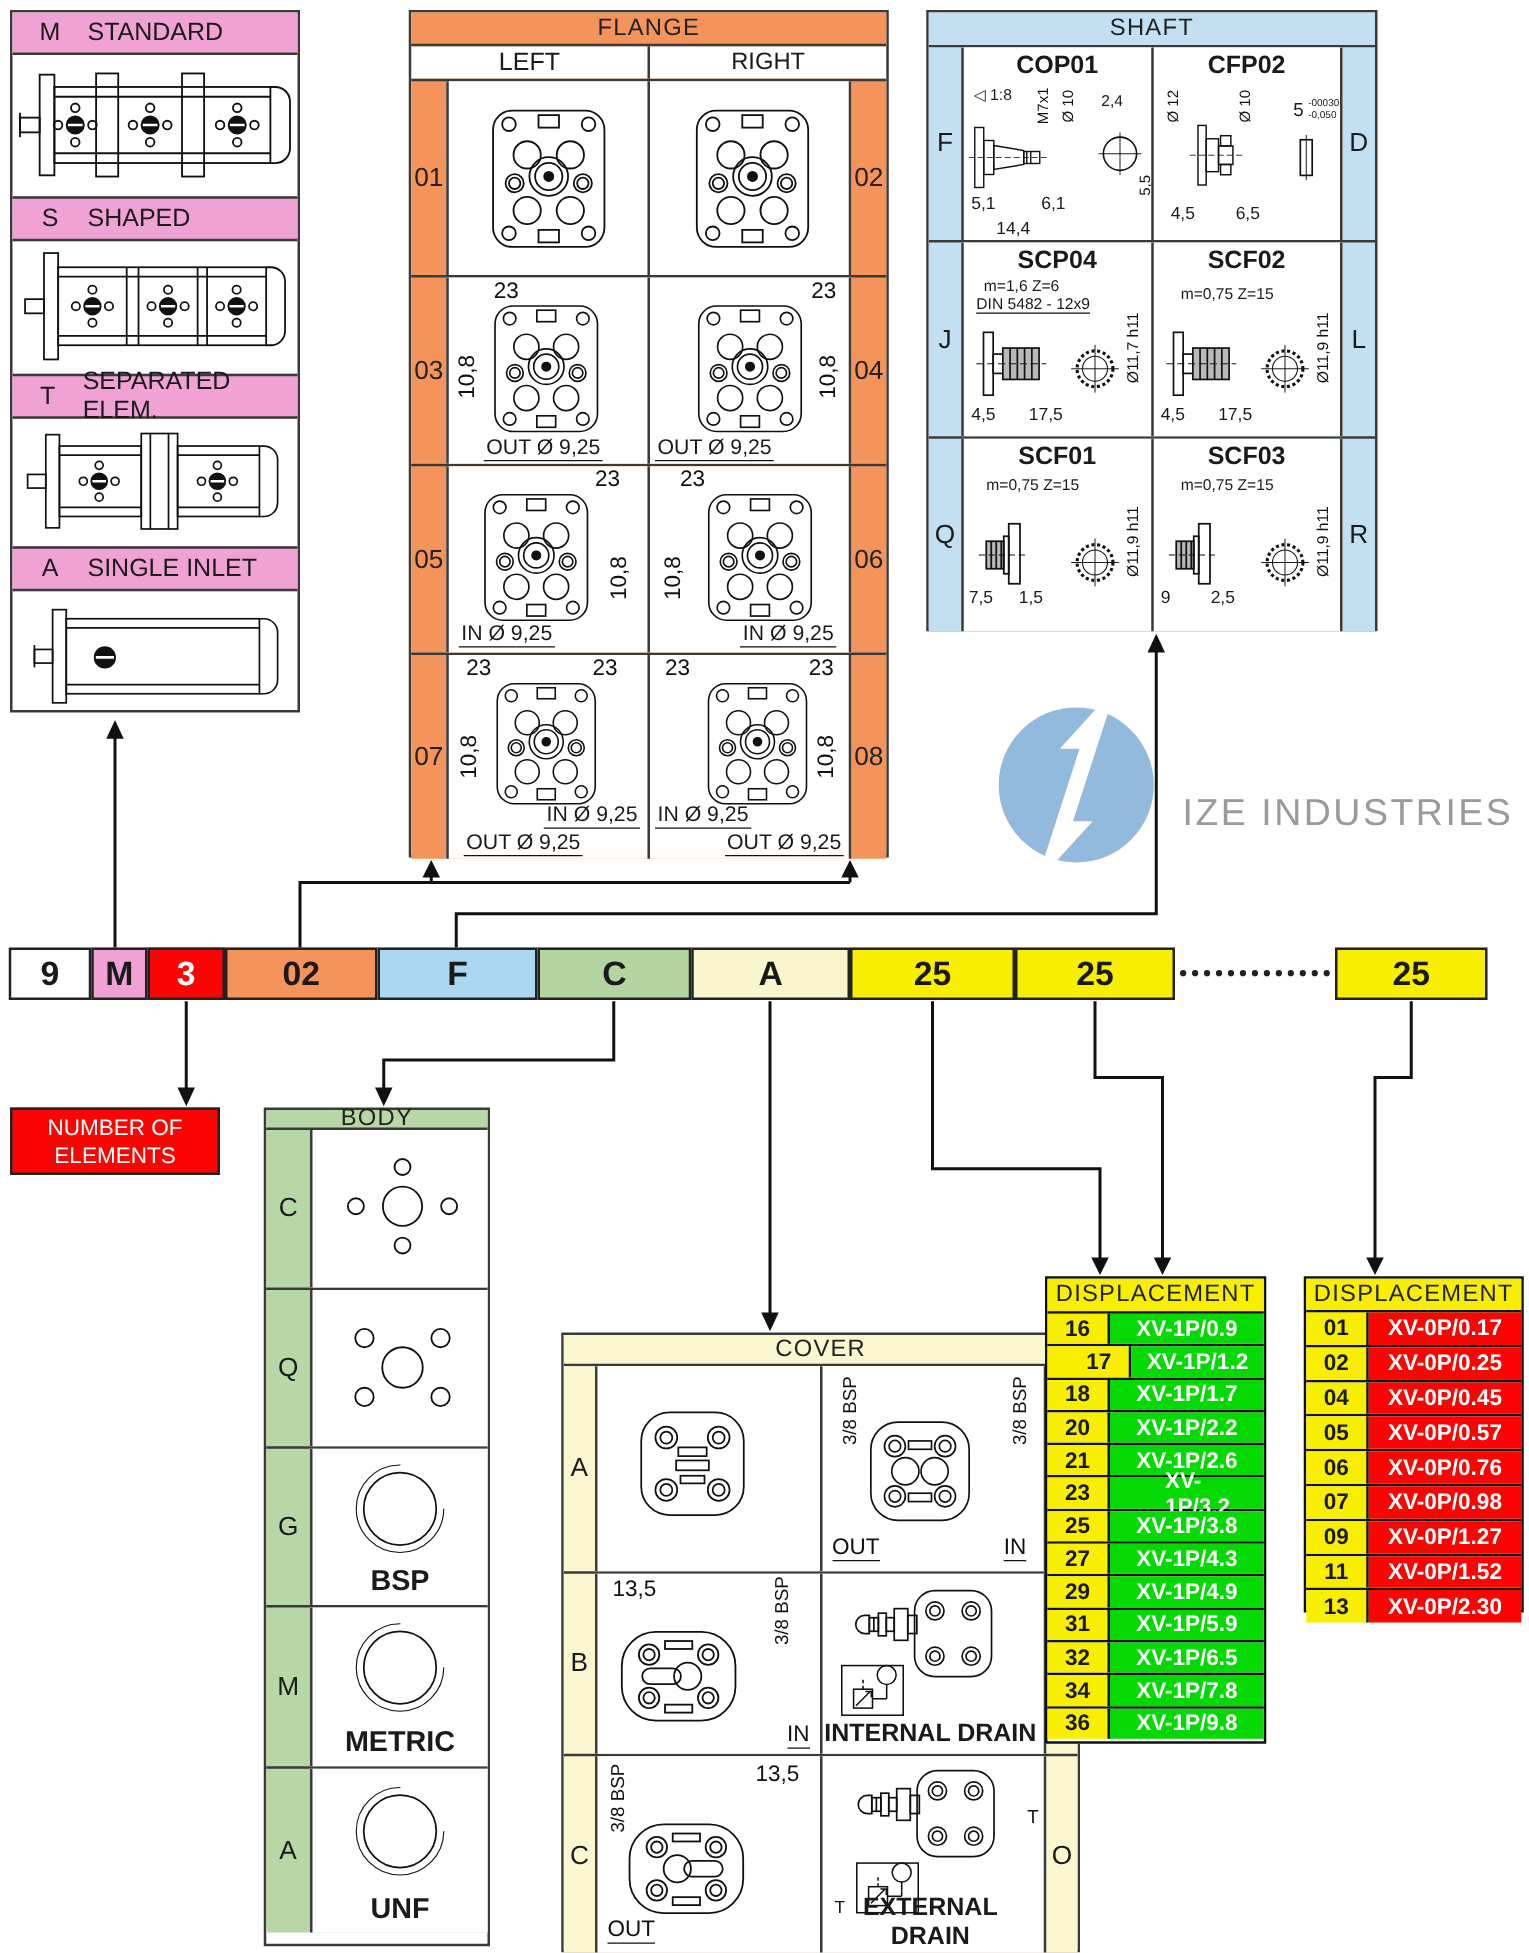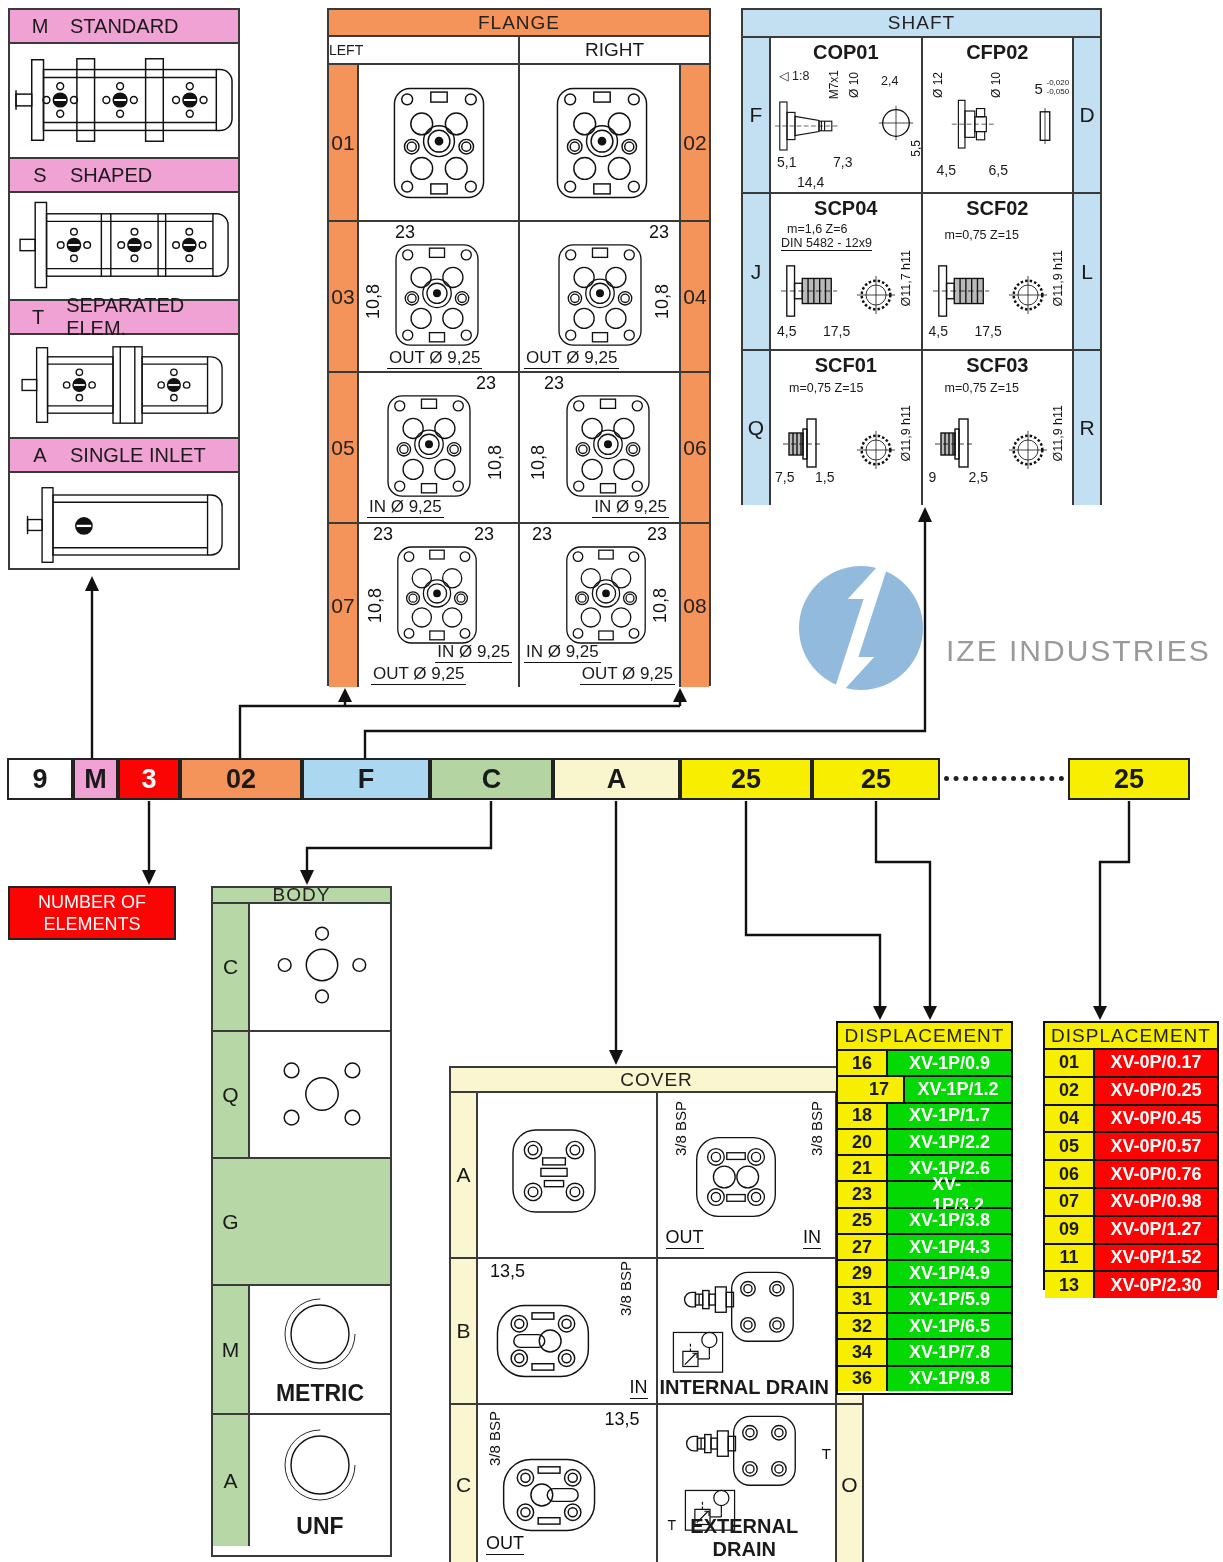--- a/index.html
+++ b/index.html
@@ -320,21 +320,21 @@
   <div class="type-draw" style="flex:1;">
     <svg class="draw" style="left:2px;top:2px;" width="222" height="100" viewBox="0 0 230 110">
         <use href="#pump-a"></use>
       </svg>
   </div>
 </div>
 
 <div class="panel" style="left:327px;top:8px;width:384px;height:678px;">
   <div class="hdr" style="height:27px;background:#f5945a;">FLANGE</div>
   <div style="display:flex;height:26px;border-bottom:0;">
-    <div style="flex:1;text-align:left;font-size:14px;line-height:26px;">LEFT</div>
+    <div style="flex:1;text-align:center;font-size:20px;line-height:26px;">LEFT</div>
     <div style="flex:1;text-align:center;font-size:19px;line-height:26px;border-left:2px solid #3a3a3a;">RIGHT</div>
   </div>
 
   <div class="f-row" style="height:157px;background:#f5945a;">
     <div class="f-side">01</div>
     <div class="f-cell lft">
       <svg class="draw" style="left:30px;top:14px;" width="100" height="128" viewBox="0 0 110 130">
           <use href="#flange-face"></use>
         </svg>
     </div>
@@ -426,29 +426,29 @@
       <span class="vdim" style="left:76px;top:34px;font-size:12px;">Ø 10</span>
       <span class="spec" style="left:110px;top:36px;">2,4</span>
       <svg class="draw" style="left:4px;top:56px;" width="96" height="64" viewBox="0 0 120 70">
           <use href="#shaft-cop01"></use>
         </svg>
       <svg class="draw" style="left:106px;top:66px;" width="38" height="38" viewBox="0 0 40 40">
           <use href="#xsec-circle"></use>
         </svg>
       <span class="vdim" style="left:138px;top:102px;font-size:12px;">5,5</span>
       <span class="spec" style="left:6px;bottom:22px;font-size:14px;">5,1</span>
-      <span class="spec" style="left:62px;bottom:22px;font-size:14px;">7,3</span>
+      <span class="spec" style="left:62px;bottom:22px;font-size:14px;">6,1</span>
       <span class="spec" style="left:26px;bottom:2px;font-size:14px;">14,4</span>
     </div>
     <div class="s-cell last">
       <div class="s-name">CFP02</div>
       <span class="vdim" style="left:8px;top:34px;font-size:12px;">Ø 12</span>
       <span class="vdim" style="left:66px;top:34px;font-size:12px;">Ø 10</span>
       <span class="spec" style="left:112px;top:42px;font-size:15px;">5</span>
-      <span class="spec" style="left:124px;top:40px;font-size:8px;">-0,020</span>
+      <span class="spec" style="left:124px;top:40px;font-size:8px;">-00030</span>
       <span class="spec" style="left:124px;top:49px;font-size:8px;">-0,050</span>
       <svg class="draw" style="left:14px;top:58px;" width="74" height="58" viewBox="0 0 90 70">
           <use href="#shaft-cfp02"></use>
         </svg>
       <svg class="draw" style="left:112px;top:70px;" width="20" height="38" viewBox="0 0 20 40">
           <use href="#key-sym"></use>
         </svg>
       <span class="spec" style="left:14px;bottom:14px;font-size:14px;">4,5</span>
       <span class="spec" style="left:66px;bottom:14px;font-size:14px;">6,5</span>
     </div>
@@ -577,20 +577,26 @@
   <div class="b-row" style="height:125px;background:#b7d8a6;">
     <div class="b-side">Q</div>
     <div class="b-cell">
       <svg class="draw" style="left:18px;top:22px;" width="108" height="80" viewBox="0 0 110 80">
           <use href="#body-q"></use>
         </svg>
     </div>
   </div>
   <div class="b-row" style="height:125px;background:#b7d8a6;">
     <div class="b-side">G</div>
+    <div class="b-cell">
+      <svg class="draw" style="left:28px;top:6px;" width="84" height="84" viewBox="0 0 84 84">
+          <use href="#port-circle"></use>
+        </svg>
+      <div class="b-lbl">BSP</div>
+    </div>
   </div>
   <div class="b-row" style="height:127px;background:#b7d8a6;">
     <div class="b-side">M</div>
     <div class="b-cell">
       <svg class="draw" style="left:28px;top:6px;" width="84" height="84" viewBox="0 0 84 84">
           <use href="#port-circle"></use>
         </svg>
       <div class="b-lbl">METRIC</div>
     </div>
   </div>

